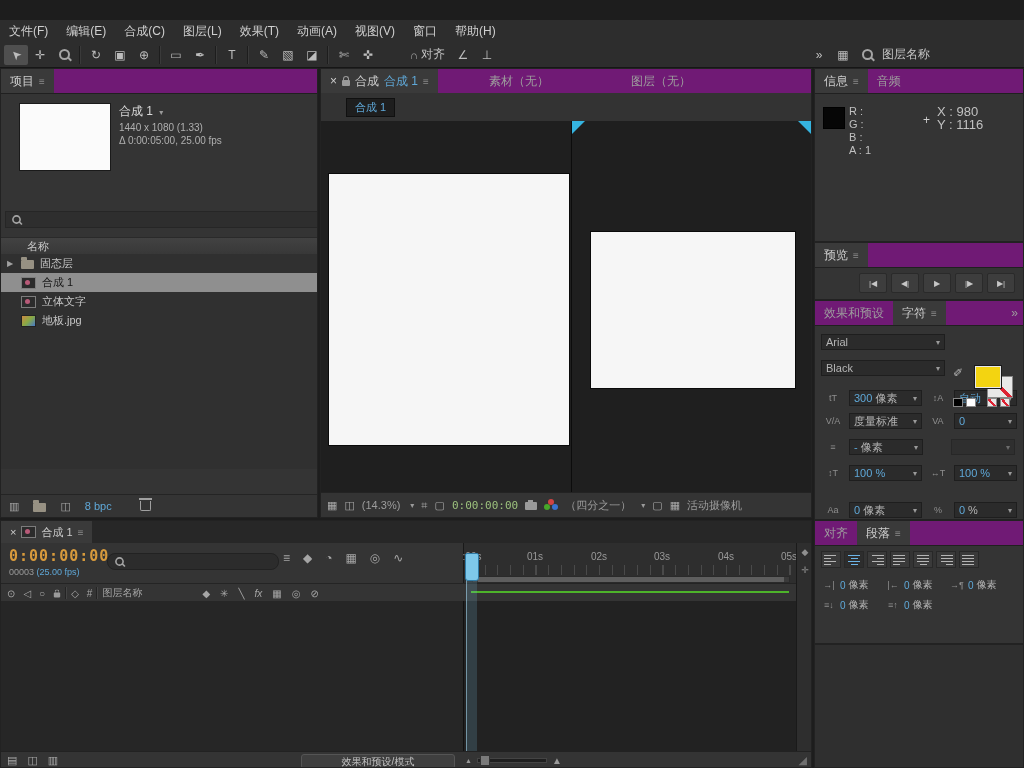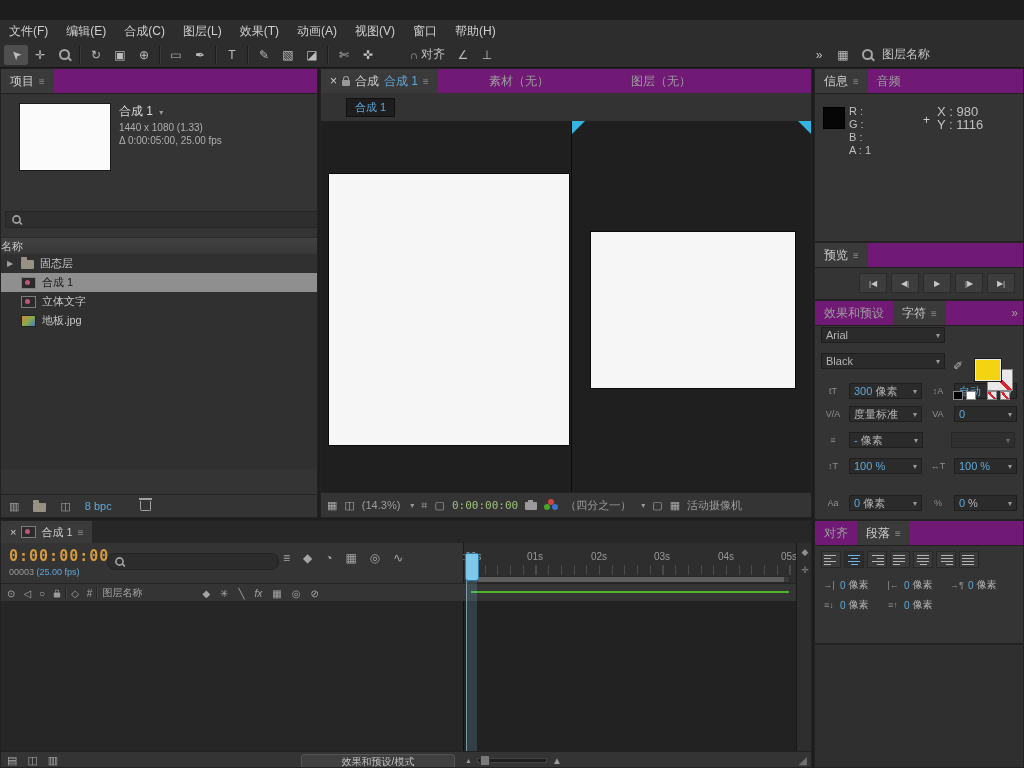--- a/index.html
+++ b/index.html
@@ -253,21 +253,21 @@
     <div class="proj-info">
       <div class="t"><span>合成 1</span>
         <span class="caret">▾</span></div>
       <div>1440 x 1080 (1.33)</div>
       <div>Δ 0:00:05:00, 25.00 fps</div>
     </div>
     <div class="searchbar">
       <span class="mag" style="transform:scale(.8)"></span>
     </div>
     <div class="colhead">
-      <span style="">名称</span>
+      <span style="margin-left:26px">名称</span>
     </div>
     <div class="plist">
       <div class="prow">
         <span class="exp">▶</span>
         <span class="icon-folder"></span>
         <span>固态层</span>
       </div>
       <div class="prow selected">
         <span class="exp"></span>
         <span class="icon-comp"></span>
@@ -380,21 +380,21 @@
     <div id="charpanel" class="rpanel" style="position:absolute">
       <div class="tabbar">
         <span class="tab">效果和预设</span>
         <span class="tab active">
           <span>字符</span>
           <span class="menu-glyph">≡</span>
         </span>
         <span class="tab" style="margin-left:auto;padding:0 5px">»</span>
       </div>
       <div style="position:relative">
-        <div class="crow" style="margin-top:1px">
+        <div class="crow" style="margin-top:8px">
           <span class="combo fontdd">
             <span>Arial</span>
             <span class="spacer"></span>
               <span class="caret">▾</span>
           </span>
         </div>
         <div class="crow" style="margin-top:10px">
           <span class="combo fontdd">
             <span>Black</span>
             <span class="spacer"></span>

